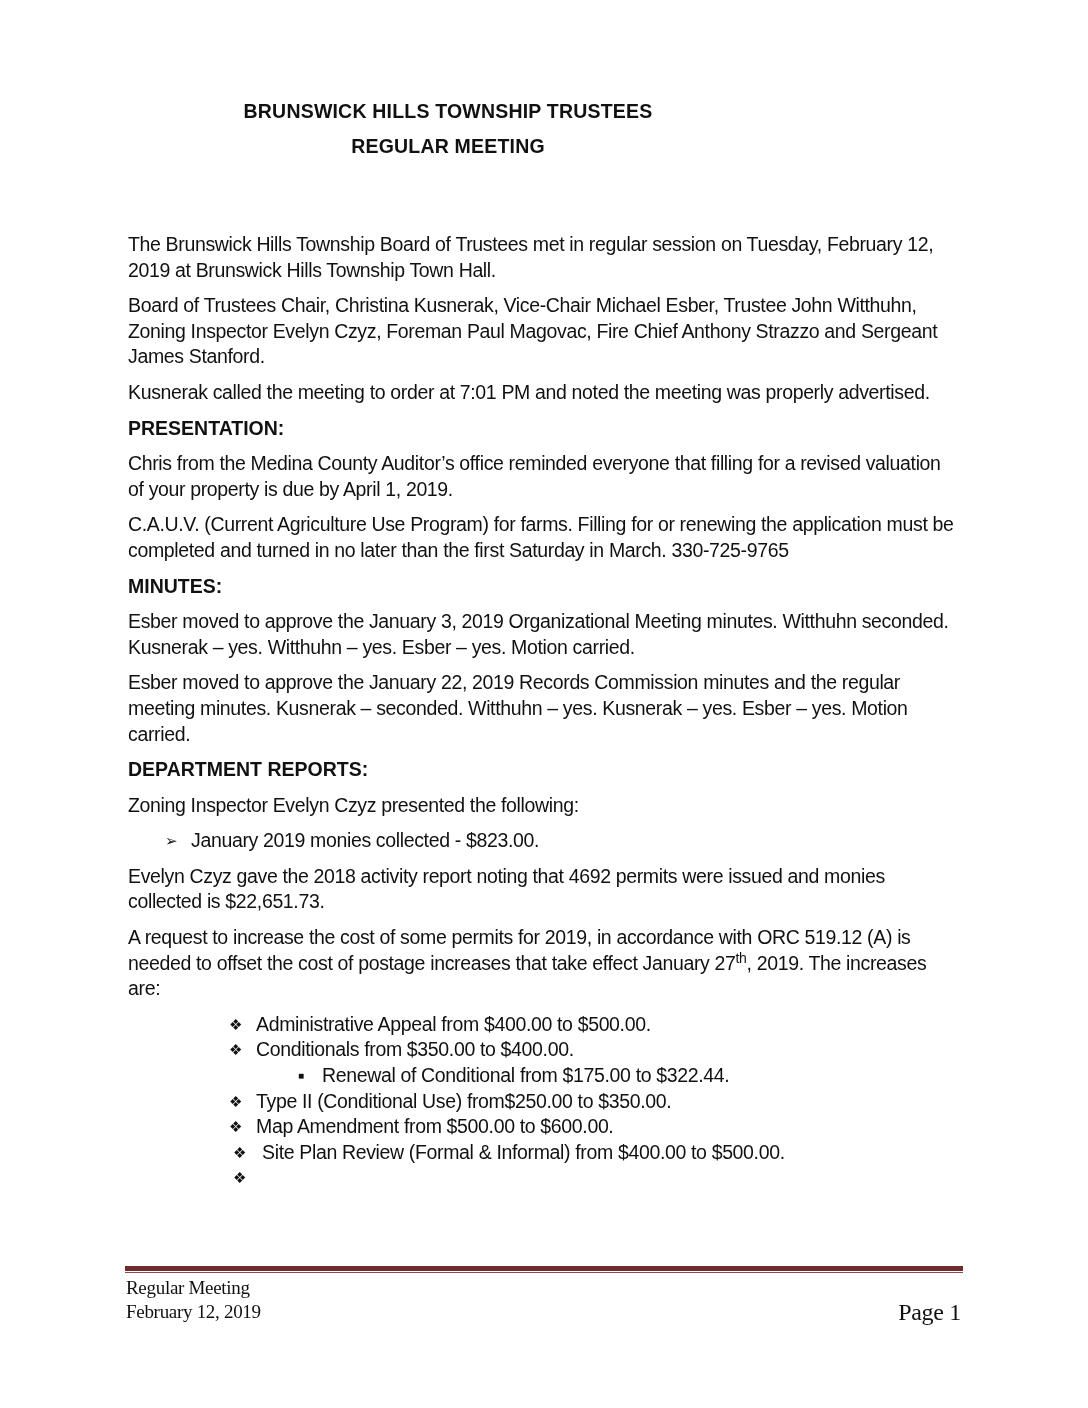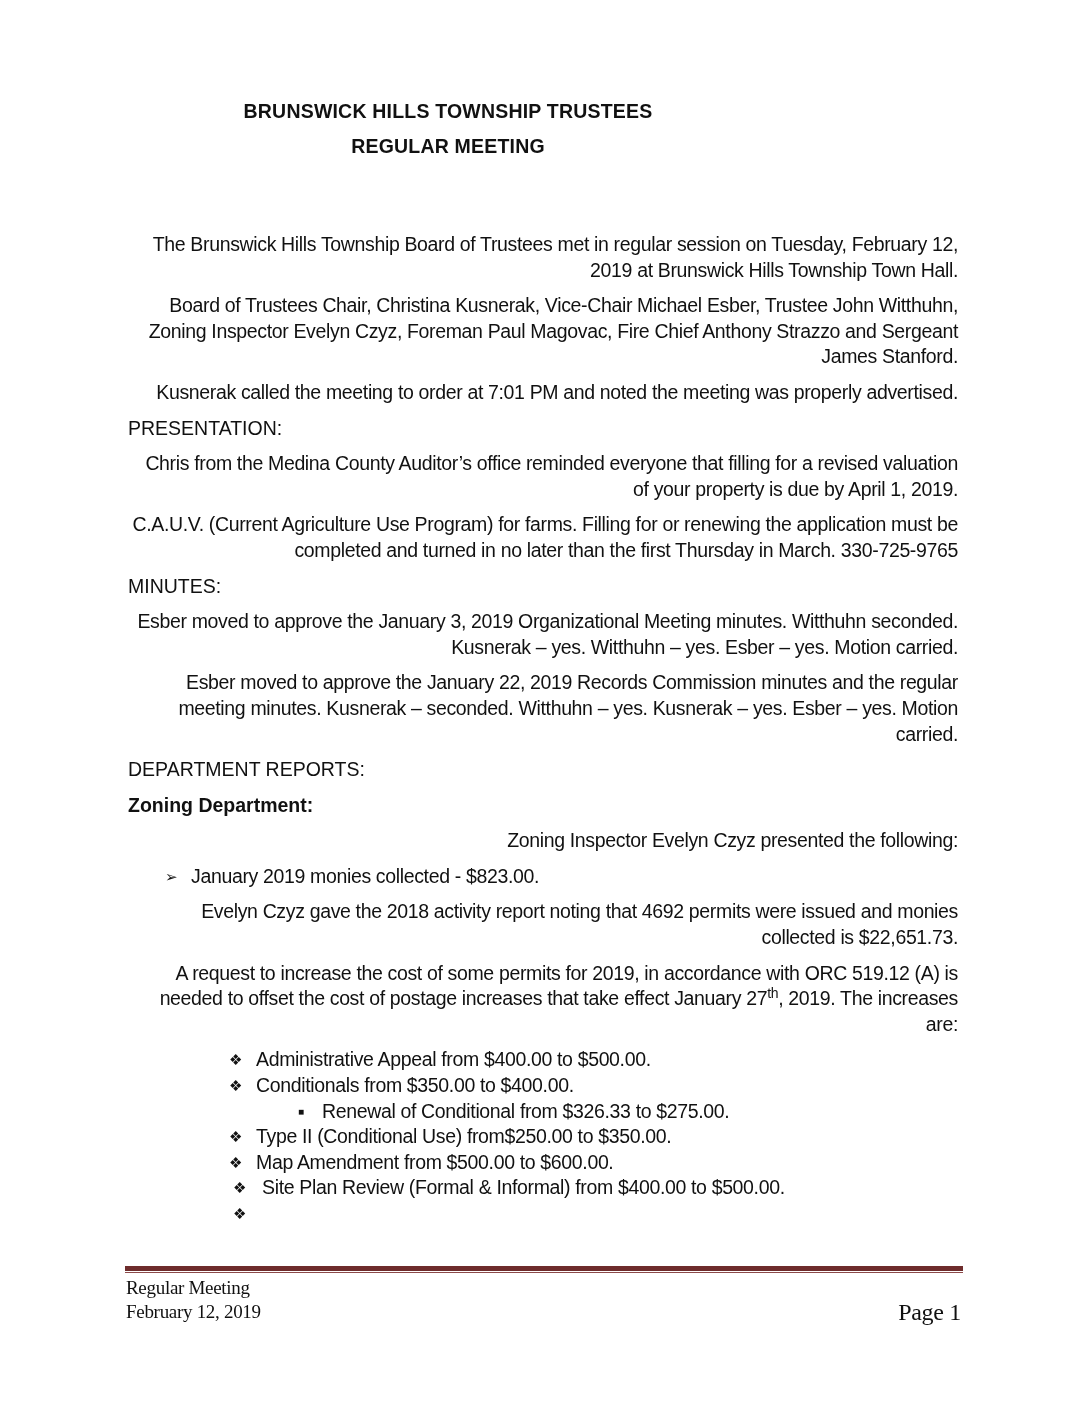--- a/index.html
+++ b/index.html
@@ -3,22 +3,22 @@
   <meta charset="utf-8">
   <style>
     html, body { margin: 0; padding: 0; background: #ffffff; }
     body { width: 1088px; height: 1408px; position: relative; overflow: hidden; color: #111; }
     .page { position: absolute; left: 0; top: 0; width: 1088px; height: 1408px; }
 
     .title-block { position: absolute; left: 0; width: 896px; top: 96px; text-align: center; }
     .title-line { font-family: "Liberation Sans", sans-serif; font-weight: bold; font-size: 19.5px; letter-spacing: 0.2px; height: 35px; line-height: 30px; }
 
     .body { position: absolute; left: 128px; top: 232px; width: 830px; font-family: "Liberation Sans", sans-serif; font-size: 19.5px; line-height: 25.6px; letter-spacing: -0.35px; }
-    .para { margin: 0 0 10px 0; text-align: right; }
-    .heading { font-weight: normal; margin: 0 0 10px 0; letter-spacing: 0px; }
+    .para { margin: 0 0 10px 0; }
+    .heading { font-weight: bold; margin: 0 0 10px 0; letter-spacing: 0px; }
     .subheading { font-weight: bold; margin: 0 0 10px 0; letter-spacing: 0px; }
 
     .arrow-item { position: relative; padding-left: 63px; margin: 0 0 10px 0; }
     .arrow-item .bullet { position: absolute; left: 37px; top: 0; font-size: 15px; }
 
     .increase-list { margin: 0; padding: 0; list-style: none; }
     .increase-list li { position: relative; padding-left: 128px; height: 25.6px; line-height: 25.6px; }
     .increase-list li .bullet { position: absolute; left: 101px; top: 0; font-size: 15px; }
     .increase-list li.sub { padding-left: 194px; }
     .increase-list li.sub .bullet { left: 170px; font-size: 10px; }
@@ -42,28 +42,27 @@
     <div class="title-line">REGULAR MEETING</div>
   </div>
 
   <div class="body">
     <p class="para">The Brunswick Hills Township Board of Trustees met in regular session on Tuesday, February 12, 2019 at Brunswick Hills Township Town Hall.</p>
     <p class="para">Board of Trustees Chair, Christina Kusnerak, Vice-Chair Michael Esber, Trustee John Witthuhn, Zoning Inspector Evelyn Czyz, Foreman Paul Magovac, Fire Chief Anthony Strazzo and Sergeant James Stanford.</p>
     <p class="para">Kusnerak called the meeting to order at 7:01 PM and noted the meeting was properly advertised.</p>
 
     <div class="heading">PRESENTATION:</div>
     <p class="para">Chris from the Medina County Auditor’s office reminded everyone that filling for a revised valuation of your property is due by April 1, 2019.</p>
-    <p class="para">C.A.U.V. (Current Agriculture Use Program) for farms. Filling for or renewing the application must be completed and turned in no later than the first Thursday in March. 330-725-9765</p>
+    <p class="para">C.A.U.V. (Current Agriculture Use Program) for farms. Filling for or renewing the application must be completed and turned in no later than the first Saturday in March. 330-725-9765</p>
 
     <div class="heading">MINUTES:</div>
     <p class="para">Esber moved to approve the January 3, 2019 Organizational Meeting minutes. Witthuhn seconded. Kusnerak – yes. Witthuhn – yes. Esber – yes. Motion carried.</p>
     <p class="para">Esber moved to approve the January 22, 2019 Records Commission minutes and the regular meeting minutes. Kusnerak – seconded. Witthuhn – yes. Kusnerak – yes. Esber – yes. Motion carried.</p>
 
     <div class="heading">DEPARTMENT REPORTS:</div>
-    <div class="subheading">Zoning Department:</div>
     <p class="para">Zoning Inspector Evelyn Czyz presented the following:</p>
 
     <div class="arrow-item">
       <span class="bullet">➢</span>
       <span>January 2019 monies collected - $823.00.</span>
     </div>
 
     <p class="para">Evelyn Czyz gave the 2018 activity report noting that 4692 permits were issued and monies collected is $22,651.73.</p>
 
     <p class="para"><span>A request to increase the cost of some permits for 2019, in accordance with ORC 519.12 (A) is needed to offset the cost of postage increases that take effect January 27</span><sup>th</sup><span>, 2019. The increases are:</span></p>
@@ -72,21 +71,21 @@
       <li>
         <span class="bullet">❖</span>
         <span>Administrative Appeal from $400.00 to $500.00.</span>
       </li>
       <li>
         <span class="bullet">❖</span>
         <span>Conditionals from $350.00 to $400.00.</span>
       </li>
       <li class="sub">
         <span class="bullet">■</span>
-        <span>Renewal of Conditional from $326.33 to $275.00.</span>
+        <span>Renewal of Conditional from $175.00 to $322.44.</span>
       </li>
       <li>
         <span class="bullet">❖</span>
         <span>Type II (Conditional Use) from$250.00 to $350.00.</span>
       </li>
       <li>
         <span class="bullet">❖</span>
         <span>Map Amendment from $500.00 to $600.00.</span>
       </li>
       <li class="shift">

